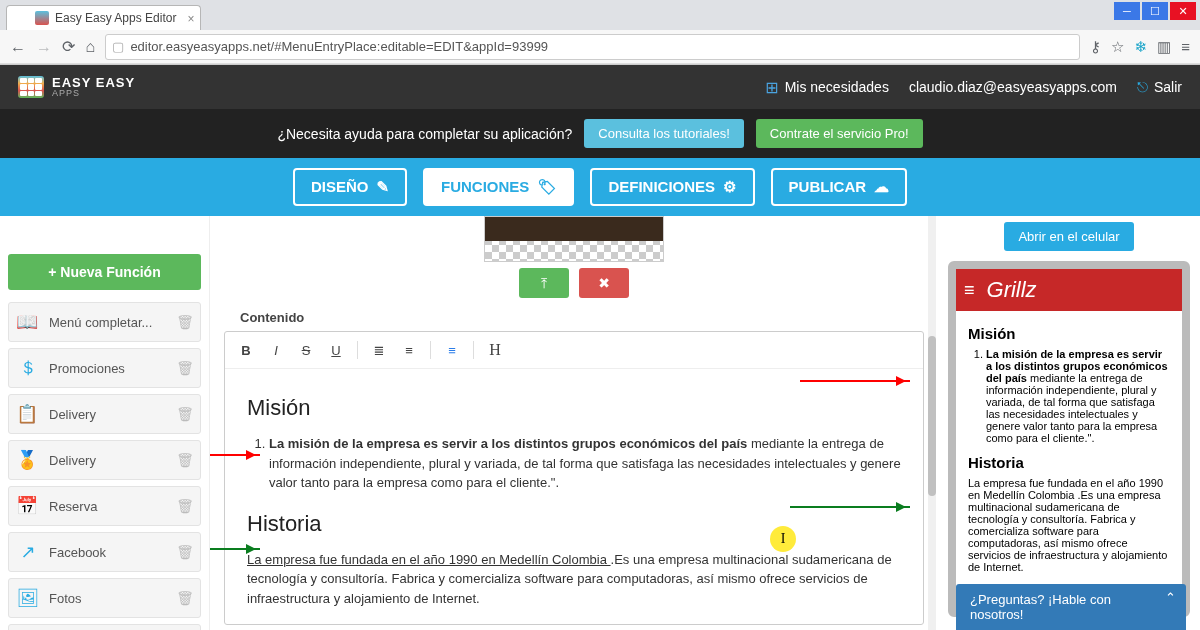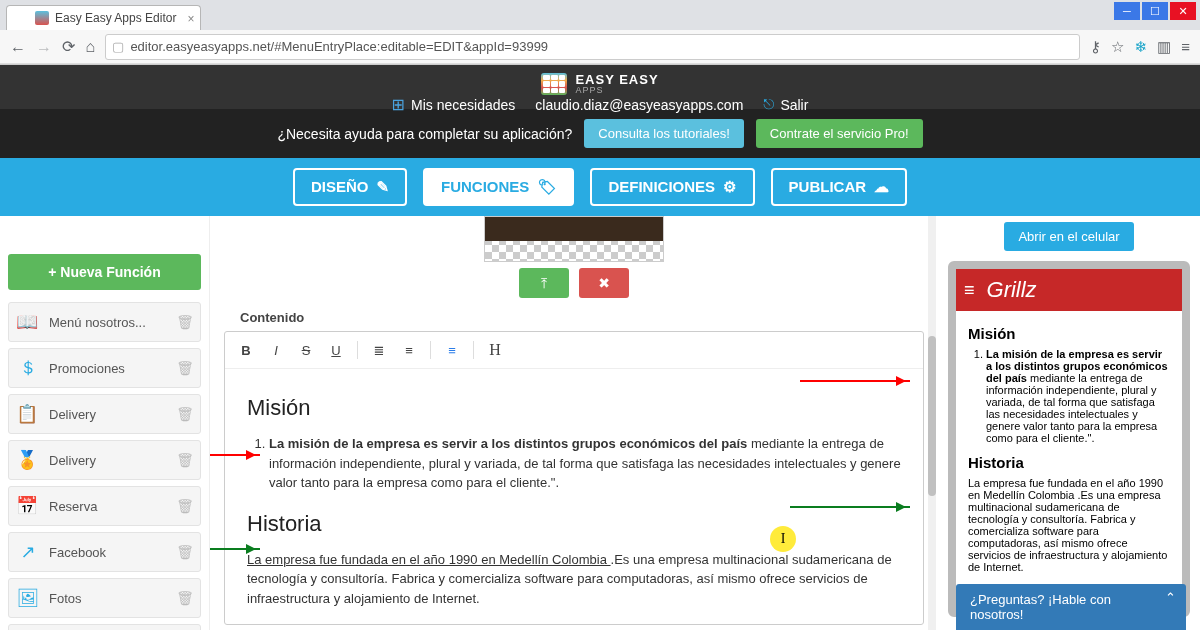--- a/index.html
+++ b/index.html
@@ -9,21 +9,21 @@
 .tab { background:#fff; border:1px solid #b6b6b6; border-bottom:none; border-radius:4px 4px 0 0; padding:5px 24px 5px 28px; font-size:12px; color:#444; display:flex; align-items:center; gap:6px; position:relative; }
 .tab-close { position:absolute; right:6px; top:6px; font-size:12px; color:#888; cursor:pointer;}
 .win-btns { position:absolute; right:4px; top:2px; display:flex; gap:2px; }
 .win-btn { width:26px; height:18px; font-size:11px; display:flex; align-items:center; justify-content:center; color:#fff; }
 .wb-min{background:#3b78e7}.wb-max{background:#3b78e7}.wb-close{background:#e81123}
 .addr-bar { display:flex; align-items:center; gap:10px; padding:4px 10px; background:#f7f7f7; border-bottom:1px solid #ddd; height:34px;}
 .nav-icon { color:#5f6368; font-size:16px; cursor:pointer; }
 .url-box { flex:1; display:flex; align-items:center; border:1px solid #ccc; border-radius:3px; background:#fff; height:26px; padding:0 6px; font-size:13px; color:#555; gap:6px;}
 .addr-right { display:flex; gap:10px; color:#5f6368; font-size:15px; }
 
-.app-header { background:#333; color:#fff; display:flex; align-items:center; justify-content:space-between; padding:8px 18px; height:44px;flex-direction:column;}
+.app-header { background:#333; color:#fff; display:flex; align-items:center; justify-content:space-between; padding:8px 18px; height:44px;}
 .logo { display:flex; align-items:center; gap:8px; font-weight:bold; font-size:13px; letter-spacing:1px;}
 .logo-badge { width:26px; height:22px; background:linear-gradient(#5bc0de,#f0ad4e,#d9534f,#5cb85c); border-radius:3px; display:grid; grid-template-columns:repeat(3,1fr); grid-template-rows:repeat(3,1fr); gap:1px; padding:2px;}
 .logo-badge i{background:#fff; border-radius:1px;}
 .header-right { display:flex; align-items:center; gap:20px; font-size:14px;}
 .header-right a { color:#fff; text-decoration:none; display:flex; align-items:center; gap:6px;}
 .grid-icon { color:#4aa3df; font-size:16px;}
 
 .help-bar { background:#222; color:#fff; display:flex; justify-content:center; align-items:center; gap:12px; padding:10px; font-size:14px;}
 .btn { border:none; border-radius:3px; padding:7px 14px; font-size:13px; color:#fff; cursor:pointer;}
 .btn-info{background:#5bc0de}.btn-success{background:#5cb85c}.btn-danger{background:#d9534f}
@@ -162,21 +162,21 @@
       <span>PUBLICAR</span>
       <span>☁</span>
     </div>
 </div>
 
 <div class="main">
   <div class="sidebar">
     <button class="new-func">+ Nueva Función</button>
     <div class="side-item">
         <span class="side-icon">📖</span>
-        <span>Menú nosotros...</span>
+        <span>Menú completar...</span>
         <span class="trash">🗑</span>
       </div>
     <div class="side-item">
         <span class="side-icon">＄</span>
         <span>Promociones</span>
         <span class="trash">🗑</span>
       </div>
     <div class="side-item">
         <span class="side-icon">📋</span>
         <span>Delivery</span>

